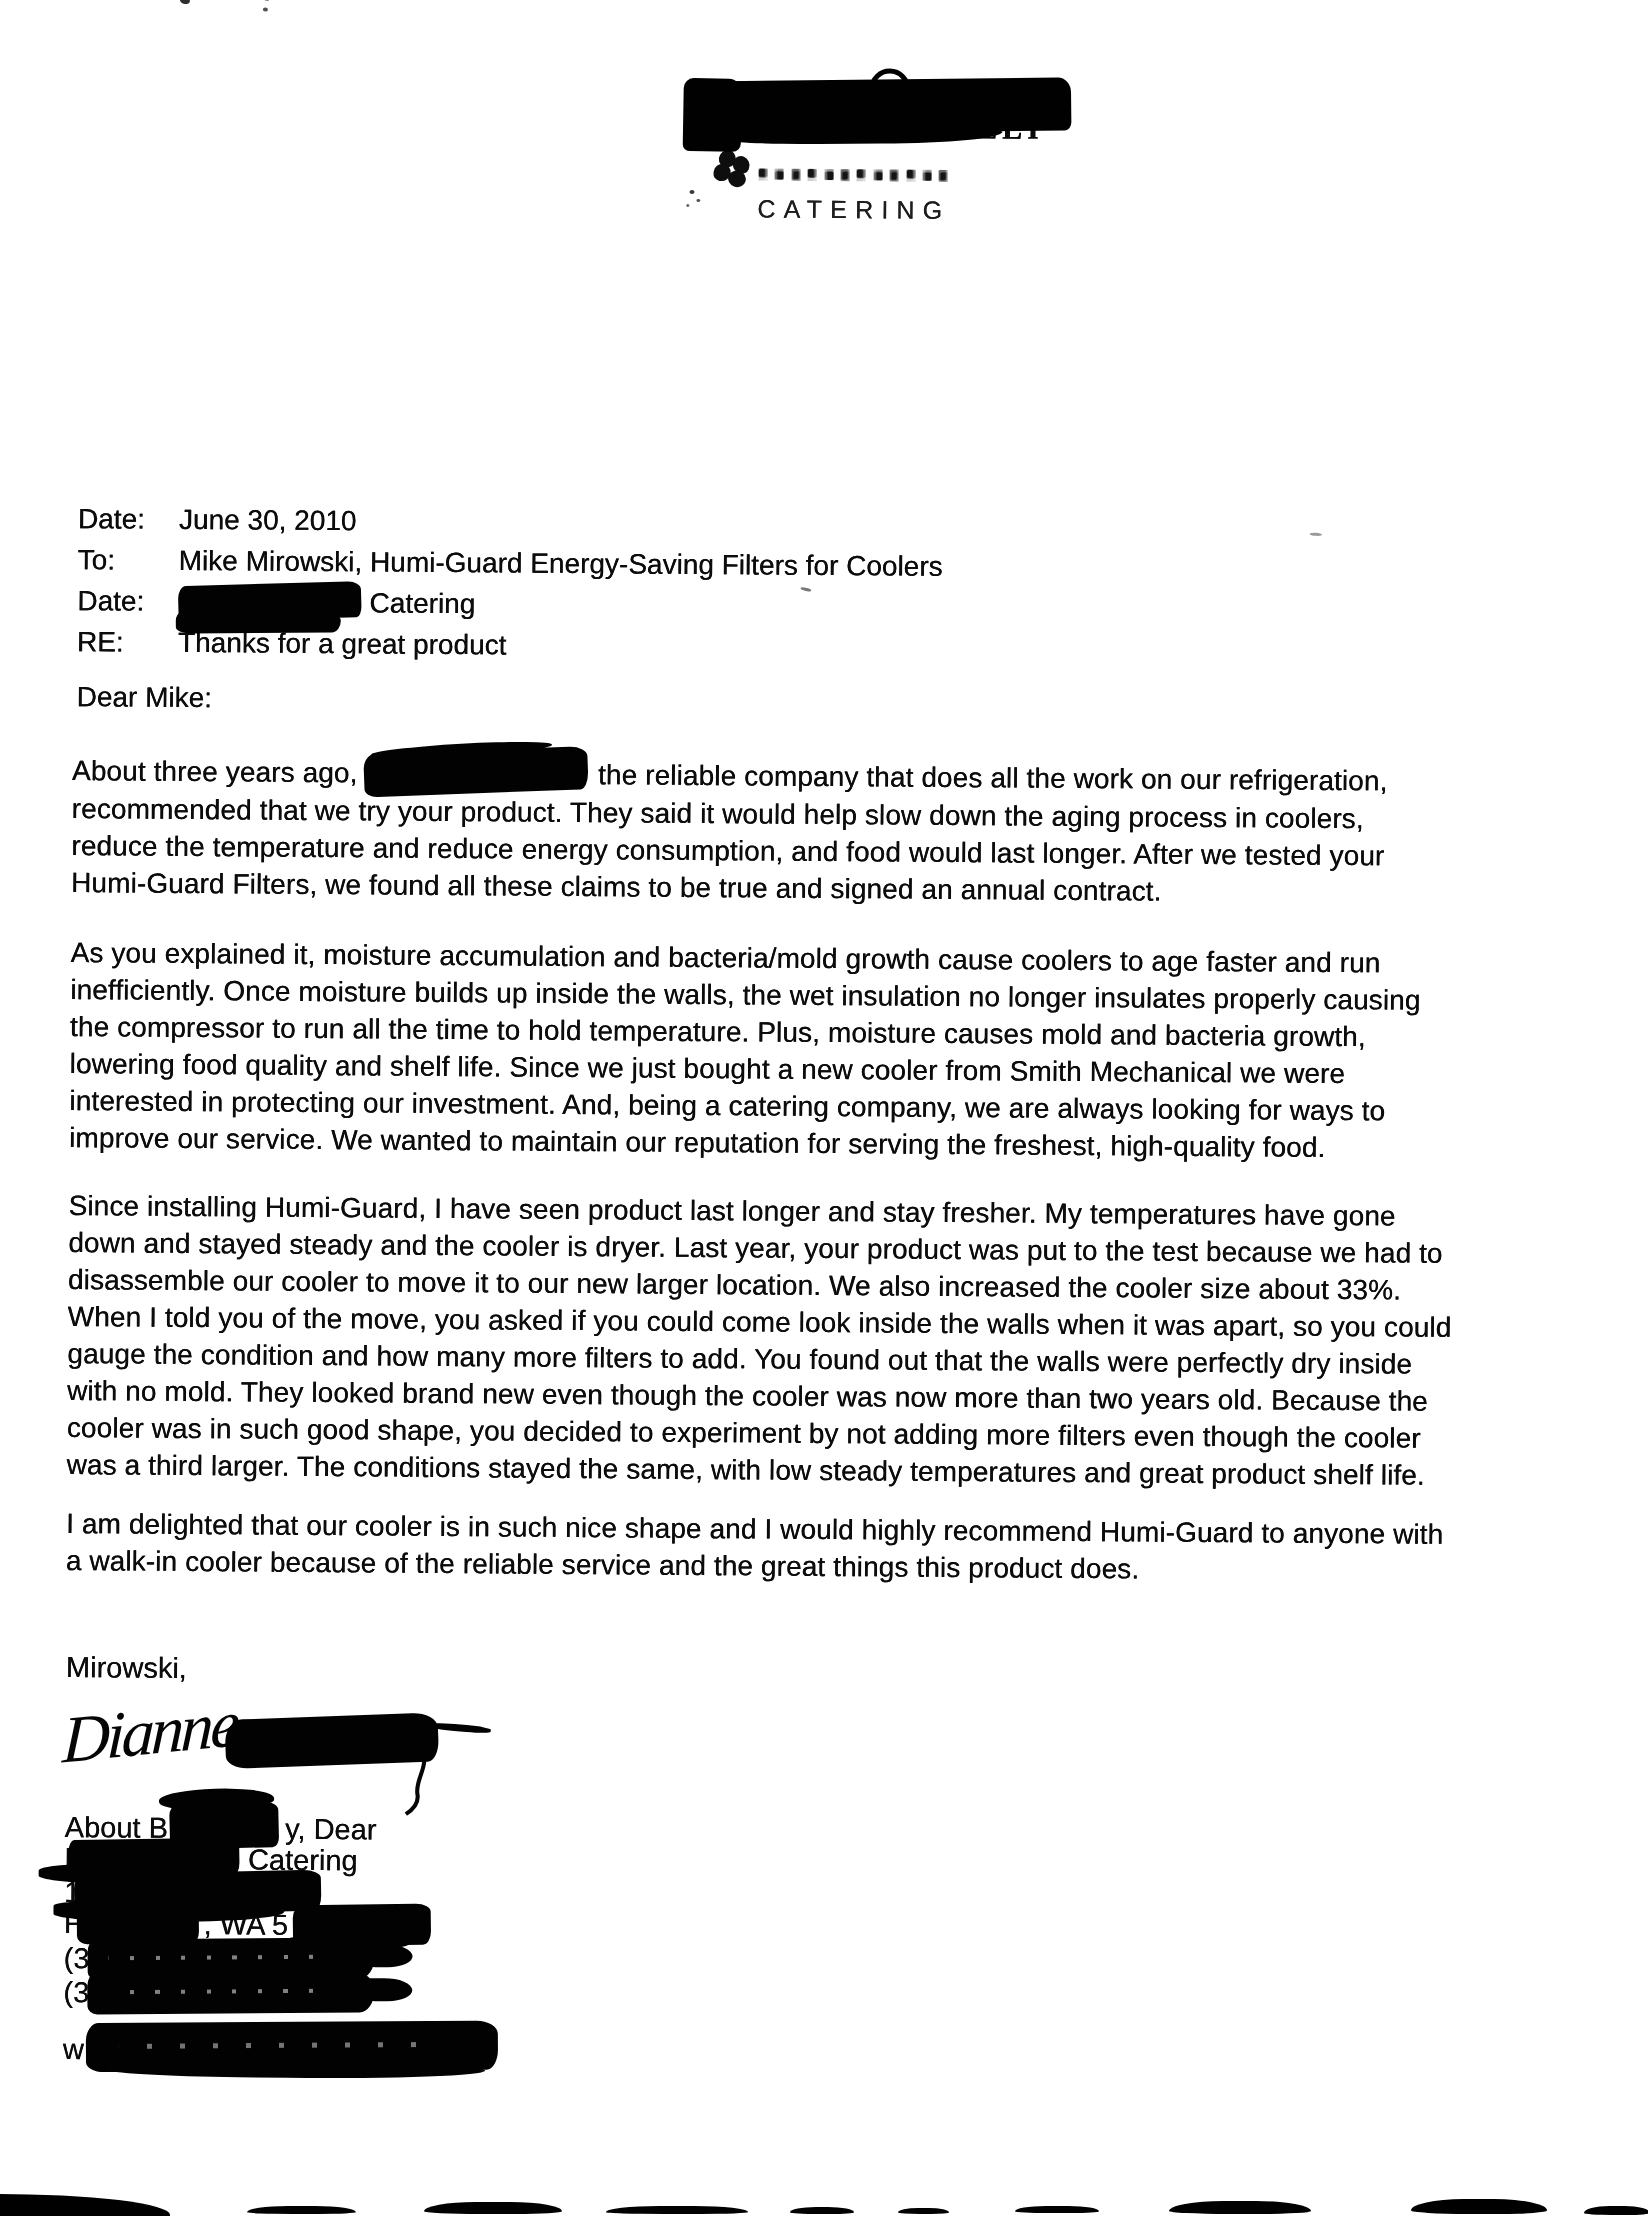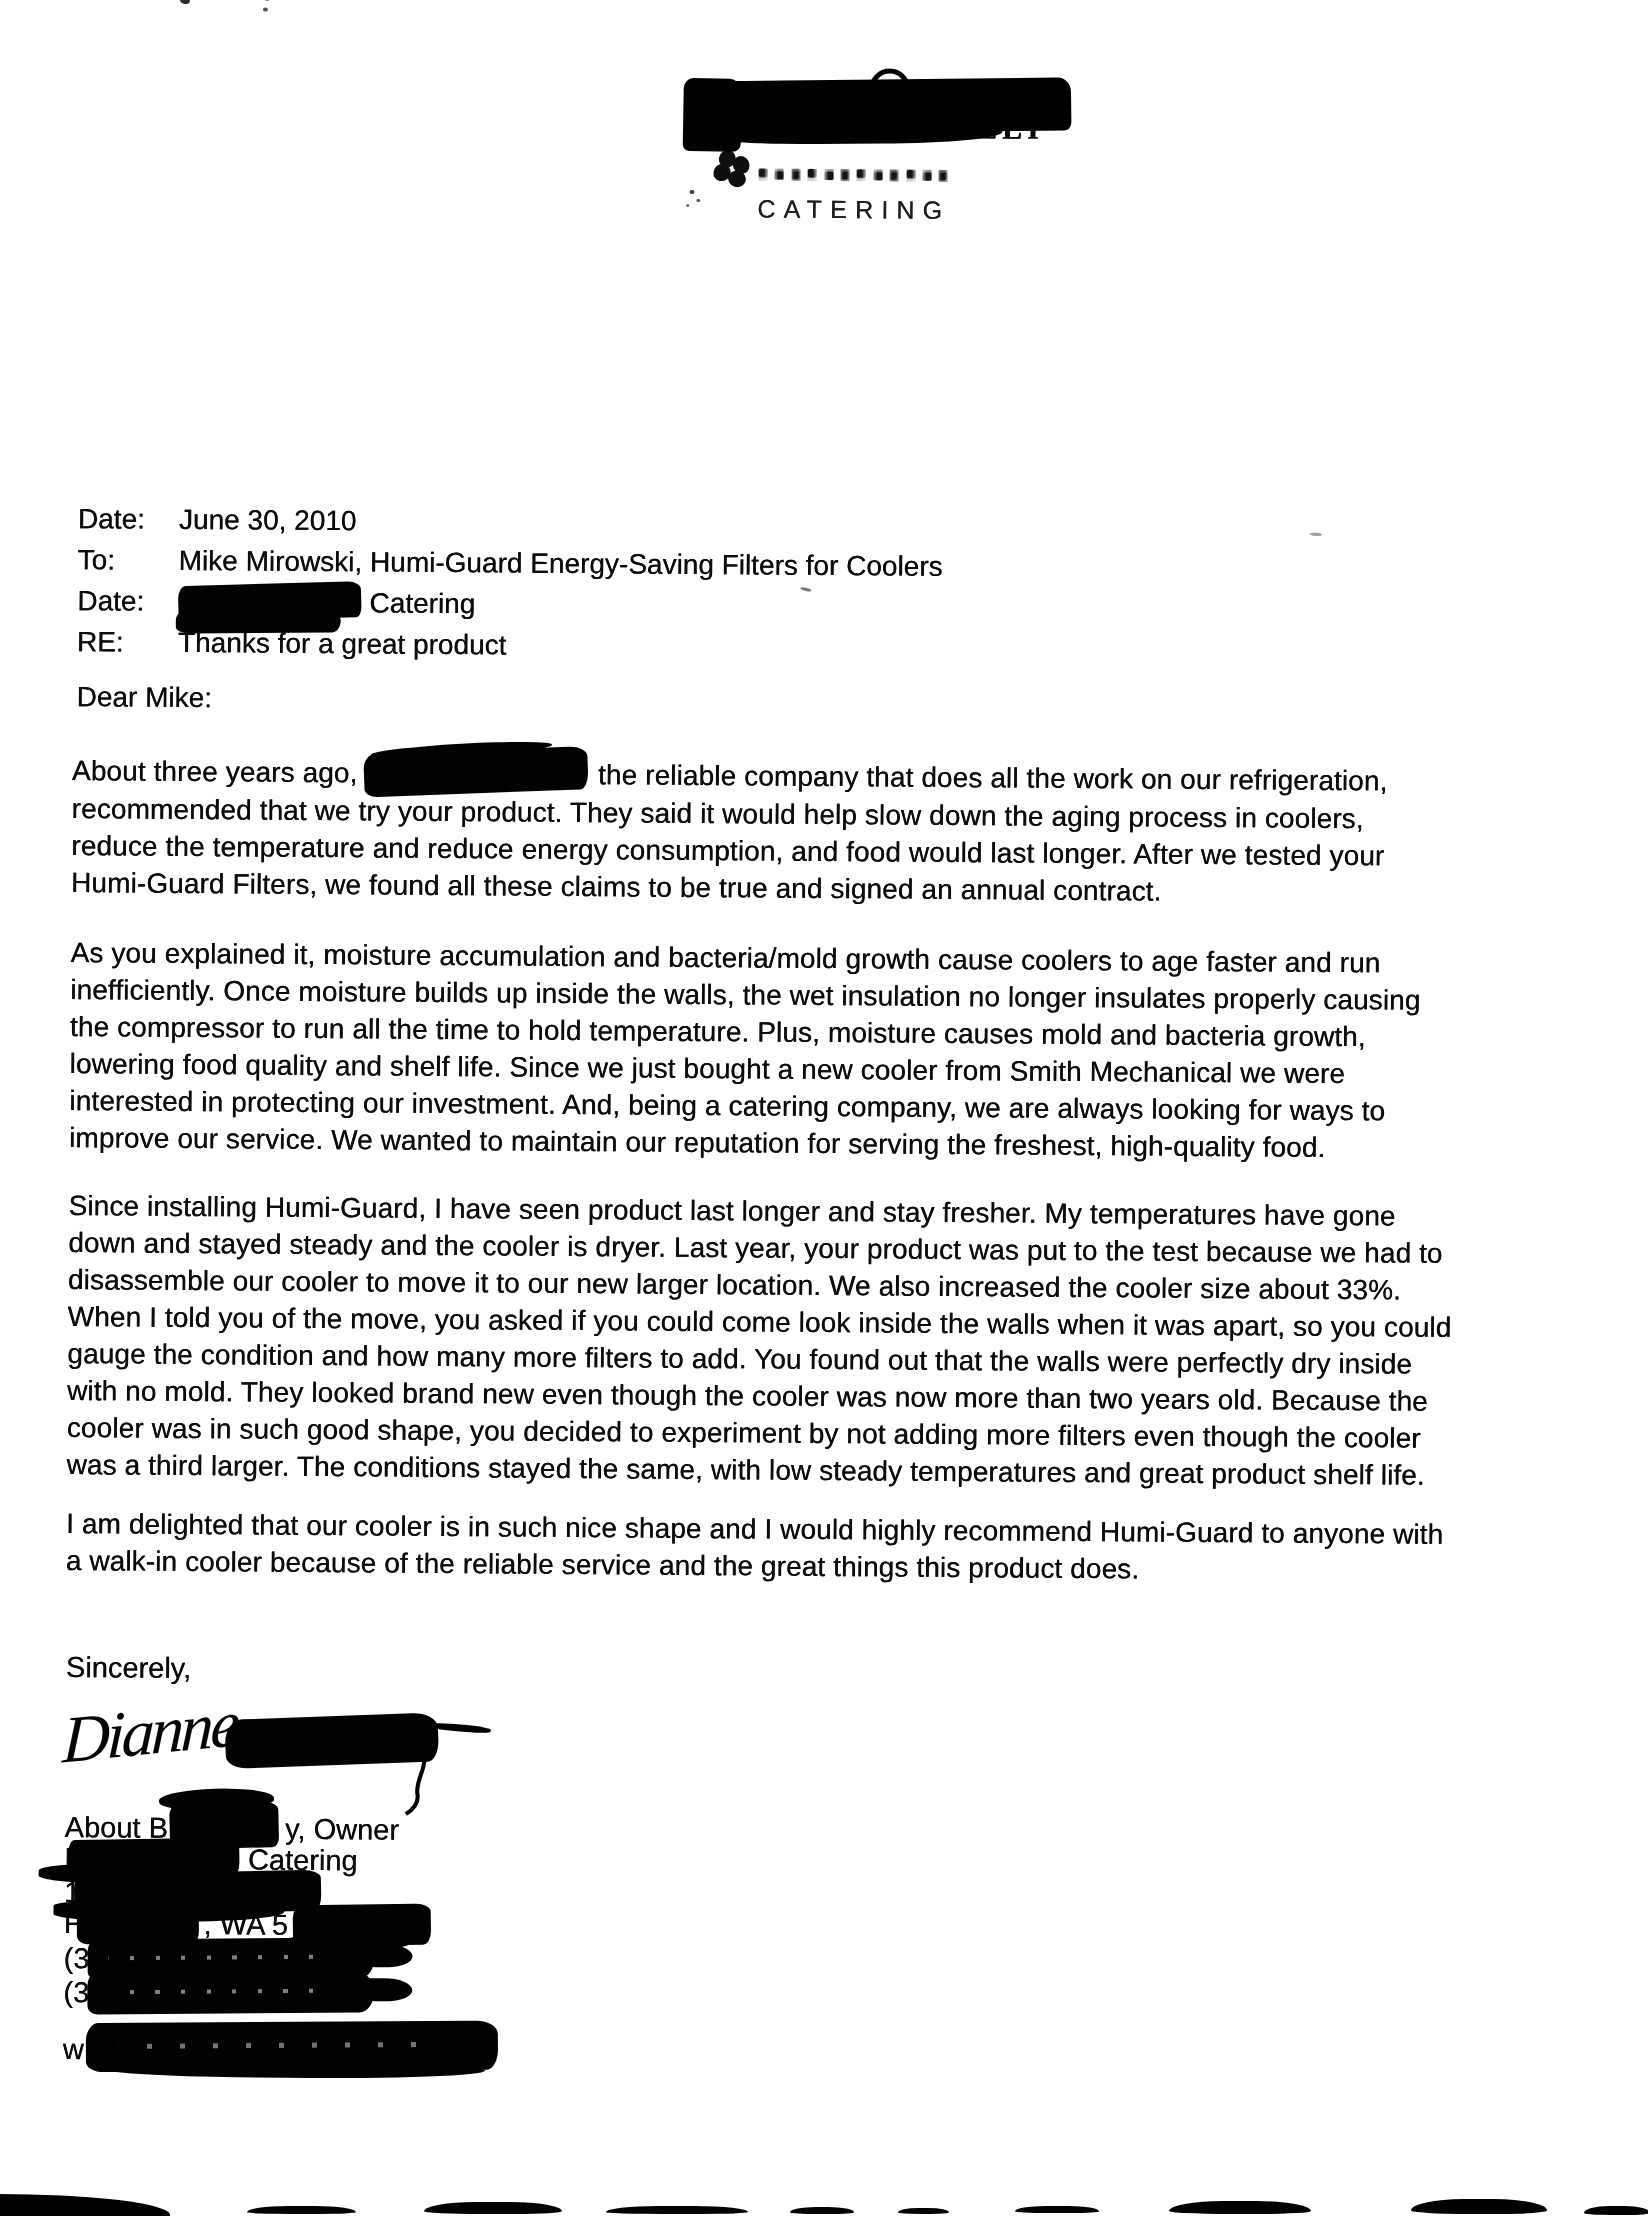--- a/index.html
+++ b/index.html
@@ -189,31 +189,31 @@
         <div class="line">gauge the condition and how many more filters to add. You found out that the walls were perfectly dry inside</div>
         <div class="line">with no mold. They looked brand new even though the cooler was now more than two years old. Because the</div>
         <div class="line">cooler was in such good shape, you decided to experiment by not adding more filters even though the cooler</div>
         <div class="line">was a third larger. The conditions stayed the same, with low steady temperatures and great product shelf life.</div>
       </div>
     <div class="body-par p4 txt">
         <div class="line">I am delighted that our cooler is in such nice shape and I would highly recommend Humi-Guard to anyone with</div>
         <div class="line">a walk-in cooler because of the reliable service and the great things this product does.</div>
       </div>
 
-    <div class="close-line valediction txt">Sincerely,</div>
+    <div class="close-line valediction txt">Mirowski,</div>
 
     <div class="sig-wrap">
       <span class="sig-script">Dianne</span>
       <span class="redact r-sig"></span>
       <svg class="sig-tail" width="58" height="69" viewBox="0 0 70 84">
         <path d="M30 2 C42 22 22 40 26 58 C28 70 18 78 12 82" stroke="#050505" stroke-width="5" fill="none"></path>
       </svg>
     </div>
 
-    <div class="close-line signer txt"><span>About B</span><span class="redact rc r-signer"></span><span>y, Owner</span></div>
+    <div class="close-line signer txt"><span>About B</span><span class="redact rc r-signer"></span><span>y, Dear</span></div>
 
     <div class="close-line company txt"><span>K</span><span class="redact rc r-company"></span><span>Catering</span></div>
 
     <div class="close-line address txt"><span>1</span><span class="redact rc r-address"></span></div>
 
     <div class="close-line city txt"><span>F</span><span class="redact rc r-city"></span><span>, WA 5</span><span class="redact rc r-zip"></span></div>
 
     <div class="close-line phone1 txt"><span>(3</span><span class="redact rc r-phone"></span></div>
 
     <div class="close-line phone2 txt"><span>(3</span><span class="redact rc r-phone"></span></div>

